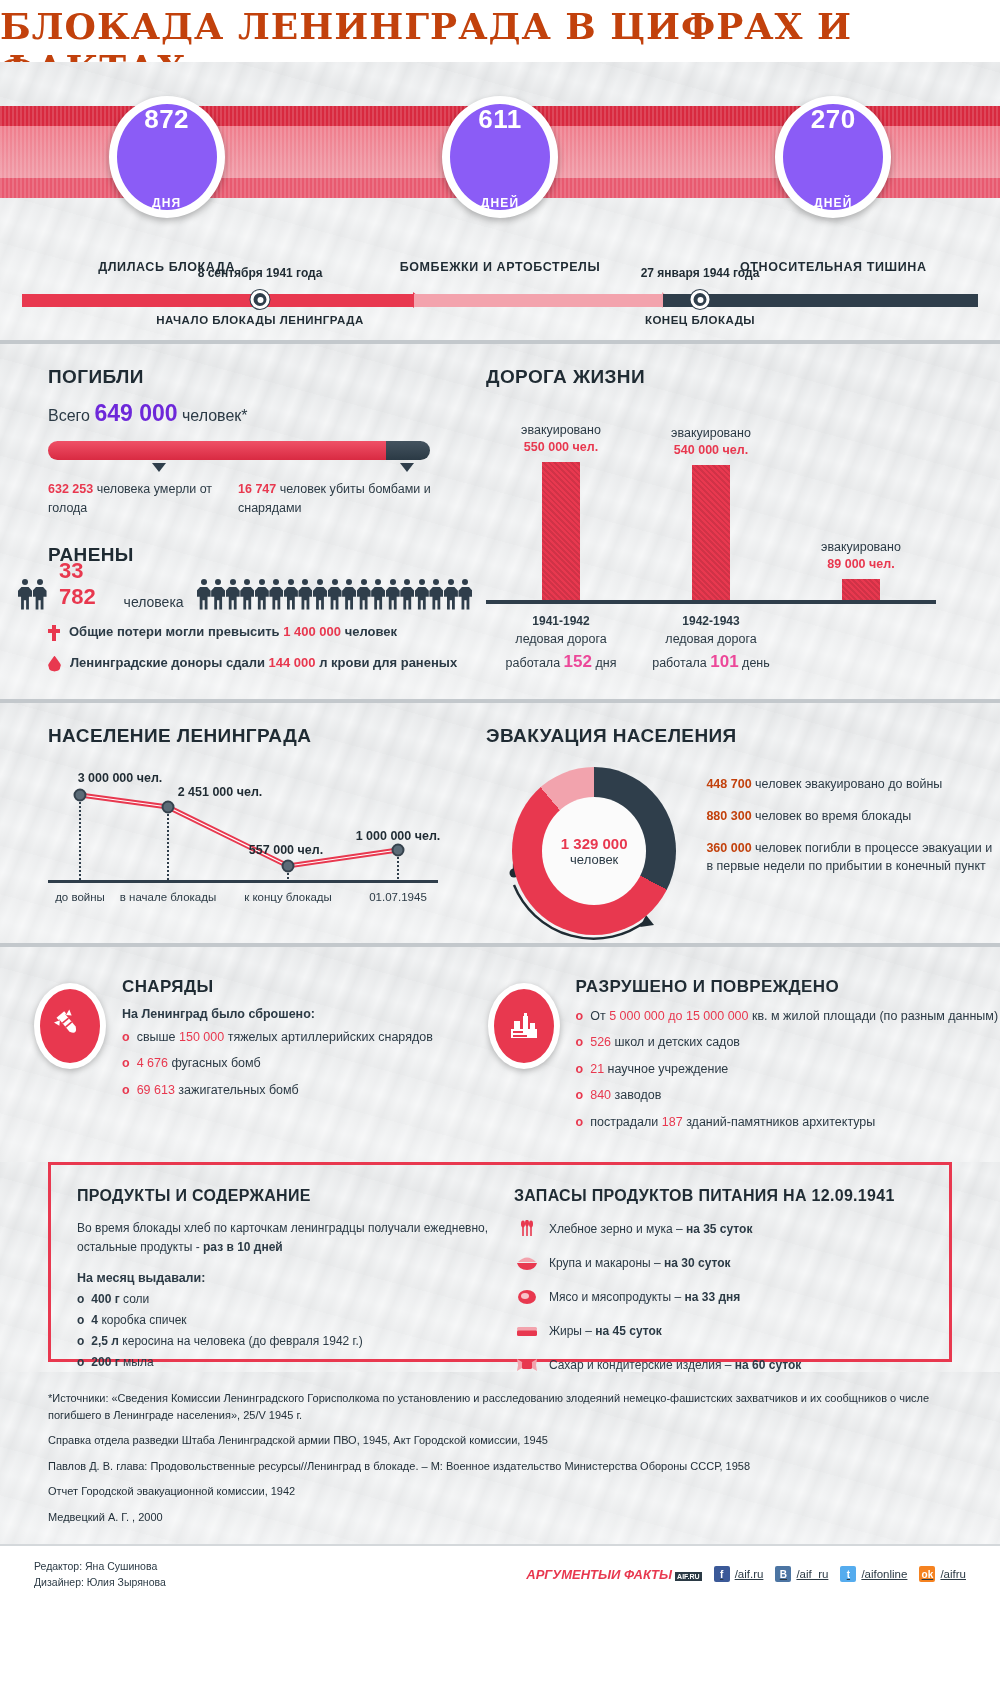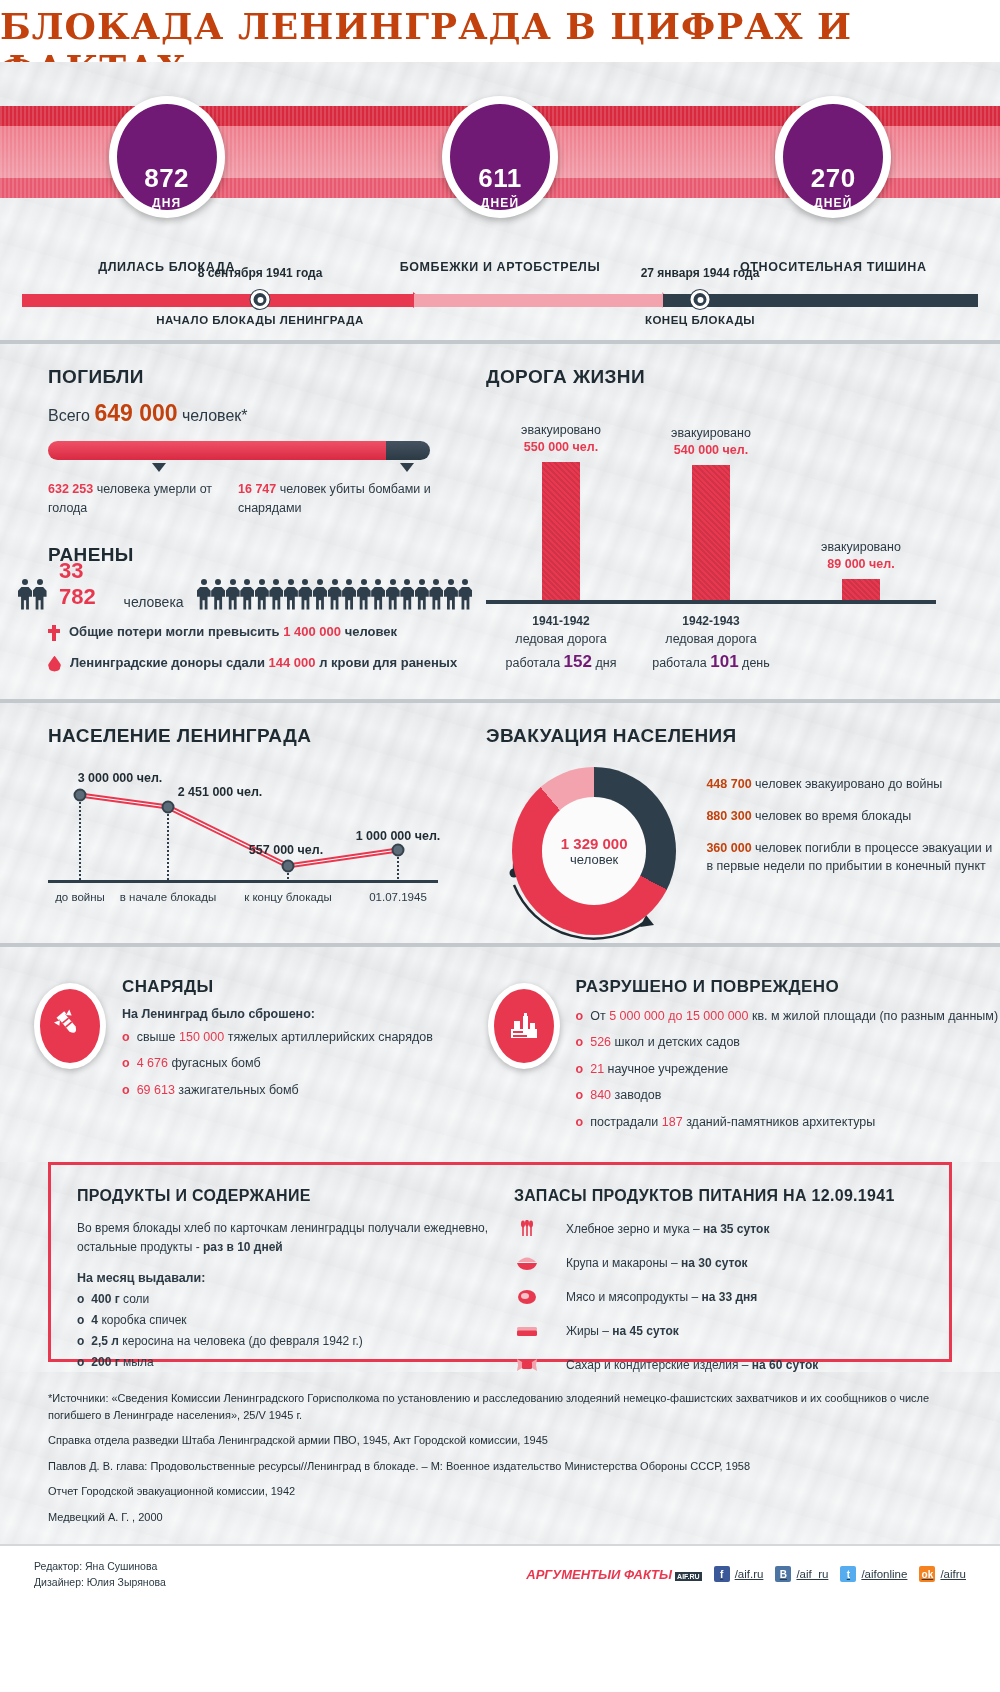--- a/index.html
+++ b/index.html
@@ -48,23 +48,23 @@
       linear-gradient(to bottom, #d8293f 0%, #d8293f 22%, #ef7d8c 22%, #f09aa6 78%, #e85a70 78%, #e85a70 100%);
     z-index: 1;
   }
   #hero .circles {
     position: absolute; left: 0; right: 0; top: 30px; height: 130px;
     display: flex; justify-content: space-around; align-items: center; z-index: 2;
   }
   .circle-wrap { width: 122px; display: flex; flex-direction: column; align-items: center; }
   .circle {
     width: 116px; height: 122px; border-radius: 50%;
-    background: #701a75; border: 8px solid #fff;
+    background: #8b5cf6; border: 8px solid #fff;
     box-shadow: 0 3px 7px rgba(0,0,0,.28);
-    display: flex; flex-direction: column; align-items: center; justify-content: flex-end;
+    display: flex; flex-direction: column; align-items: center; justify-content: space-between;
     color: #fff;
   }
   .circle .num { font-size: 26px; font-weight: bold; letter-spacing: .5px; }
   .circle .unit { font-size: 12px; font-weight: bold; letter-spacing: 1.2px; margin-top: 2px; }
   #hero .captions {
     position: absolute; left: 0; right: 0; top: 198px; display: flex; justify-content: space-around; z-index: 2;
   }
   #hero .captions span {
     width: 300px; text-align: center; font-size: 12.5px; font-weight: bold;
     letter-spacing: .6px; color: #1f2b33;
@@ -97,21 +97,21 @@
   
   .section { position: relative; }
   .section > .inner { position: relative; z-index: 2; }
   .two-col { display: flex; }
   .col-l { width: 470px; padding-left: 48px; }
   .col-r { width: 530px; padding-left: 16px; }
 
   
   #sec-deaths { height: 355px; }
   .deaths-total { font-size: 16px; margin-top: 12px; }
-  .deaths-total b { font-size: 23px; font-weight: bold; color: #c2410c; }
+  .deaths-total b { font-size: 23px; font-weight: bold; color: #6d28d9; }
   .deaths-bar {
     margin-top: 14px; height: 19px; width: 382px; border-radius: 10px; overflow: hidden;
     display: flex; box-shadow: inset 0 -4px 6px rgba(0,0,0,.12);
   }
   .deaths-bar .p1 { flex: 0 0 88.5%; background: linear-gradient(to bottom,#ef5167,#d92a42); }
   .deaths-bar .p2 { flex: 1; background: linear-gradient(to bottom,#44535f,#2b3a45); }
   .deaths-arrows { position: relative; height: 16px; width: 382px; }
   .deaths-arrows i {
     position: absolute; top: 3px; width: 0; height: 0;
     border-left: 7px solid transparent; border-right: 7px solid transparent; border-top: 9px solid #2f3e4b;
@@ -146,21 +146,21 @@
   .bar-rect {
     margin: 0 auto; width: 38px;
     background:
       repeating-linear-gradient(45deg, rgba(0,0,0,.10) 0 2px, rgba(0,0,0,0) 2px 4px),
       #e8384f;
   }
   .bars-axis { position: absolute; left: 0; right: 0; bottom: 0; height: 4px; background: #2f3e4b; }
   .bar-labels { display: flex; margin-top: 8px; }
   .bar-labels > div { width: 150px; text-align: center; font-size: 12.5px; line-height: 1.5; }
   .bar-labels .yr { font-weight: bold; font-size: 12px; }
-  .bar-labels .days b { color: #701a75; font-size: 17px; }
+  .bar-labels .days b { color: #ec4899; font-size: 17px; }
 
   
   #sec-pop { height: 240px; border-radius: 10px; }
   .linechart { position: relative; height: 128px; margin-top: 26px; width: 390px; }
   .lc-axis { position: absolute; left: 0; right: 0; bottom: 18px; height: 3px; background: #2f3e4b; }
   .lc-tick { position: absolute; bottom: 18px; width: 2px; border-left: 2px dotted #2f3e4b; transform: translateX(-50%); }
   .lc-pt { position: absolute; width: 13px; height: 13px; border-radius: 50%; background: #5b6b77; border: 2px solid #35424d; transform: translate(-50%, 50%); z-index: 3; }
   .lc-lbl { position: absolute; font-size: 12.5px; font-weight: bold; color: #1f2b33; white-space: nowrap; transform: translate(-50%, -100%); }
   .lc-xlbl { position: absolute; bottom: -2px; font-size: 11.5px; color: #2b3a45; transform: translateX(-50%); white-space: nowrap; }
   .lc-svg { position: absolute; inset: 0; overflow: visible; }
@@ -197,21 +197,21 @@
   #sec-products { height: 210px; }
   .prod-box { position: relative; margin: 0 48px; border: 3px solid #e8384f; height: 200px; z-index: 2; }
   .prod-inner { display: flex; height: 100%; padding: 22px 26px; }
   .prod-l { width: 430px; }
   .prod-r { width: 430px; padding-left: 14px; }
   .prod-h { font-size: 16px; font-weight: bold; letter-spacing: .3px; color: #1f2b33; }
   .prod-p { font-size: 12px; line-height: 1.6; margin-top: 14px; }
   .prod-sub { font-size: 12.5px; font-weight: bold; margin-top: 14px; }
   .prod-li { font-size: 12px; display: flex; gap: 7px; margin-top: 7px; font-weight: bold; }
   .prod-li .o { color: #2b3a45; }
-  .food-li { display: flex; align-items: center; gap: 26px; font-size: 12px; margin-top: 14px; }
+  .food-li { display: flex; align-items: center; gap: 9px; font-size: 12px; margin-top: 14px; }
   .food-ic { flex: 0 0 26px; width: 26px; height: 20px; display:flex; align-items:center; justify-content:center; }
 
   
   #sec-sources { position: relative; padding: 18px 48px 10px; }
   .src-line { font-size: 11px; line-height: 1.5; margin-bottom: 9px; color: #22303a; }
 
   
   #footer { height: 58px; border-top: 2px solid #d4d8db; display: flex; align-items: center; padding: 0 34px; background: #fff; }
   .credits { font-size: 10.5px; line-height: 1.55; color: #2b3a45; }
   .social { margin-left: auto; display: flex; align-items: center; gap: 12px; }

